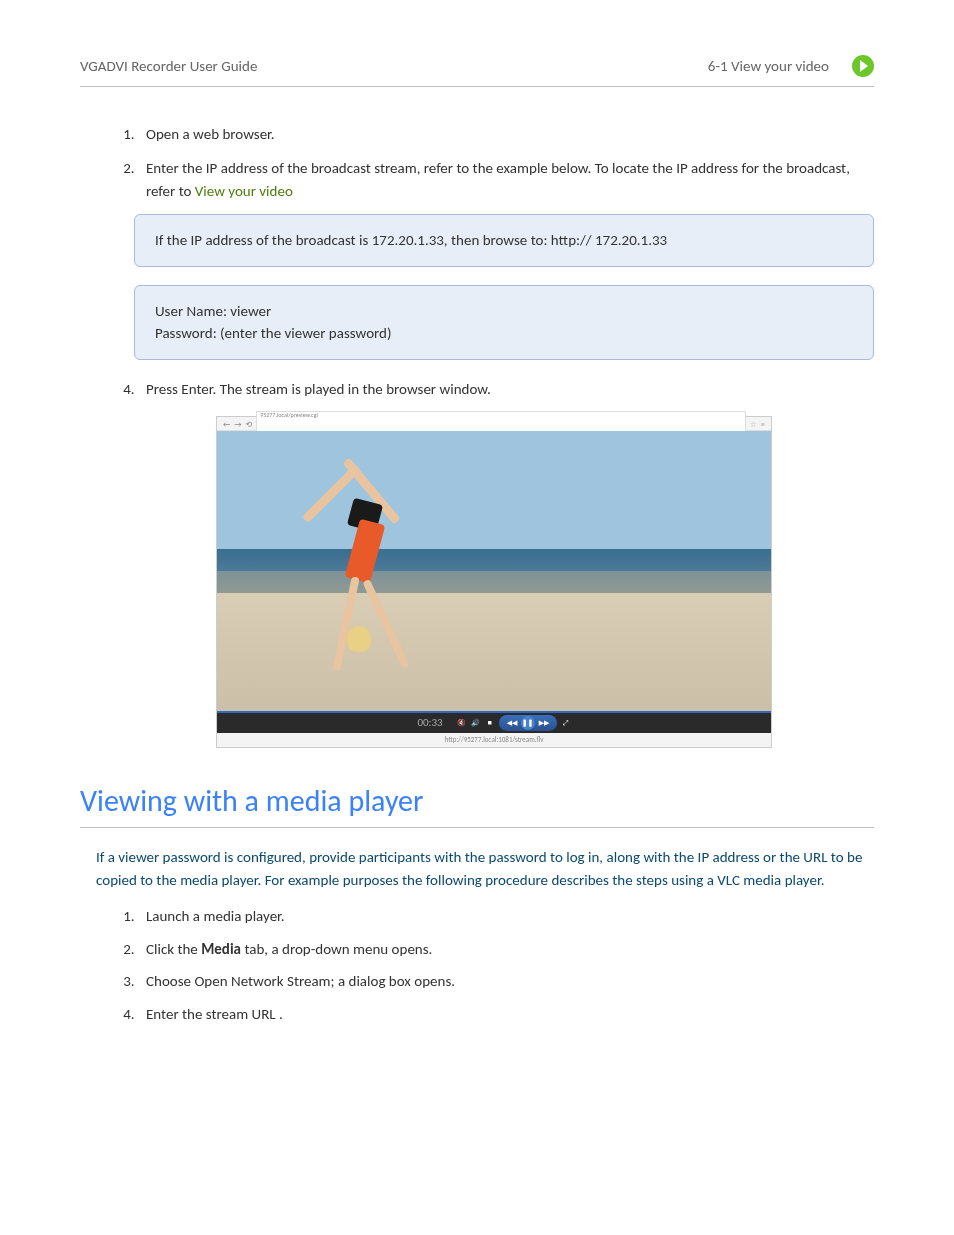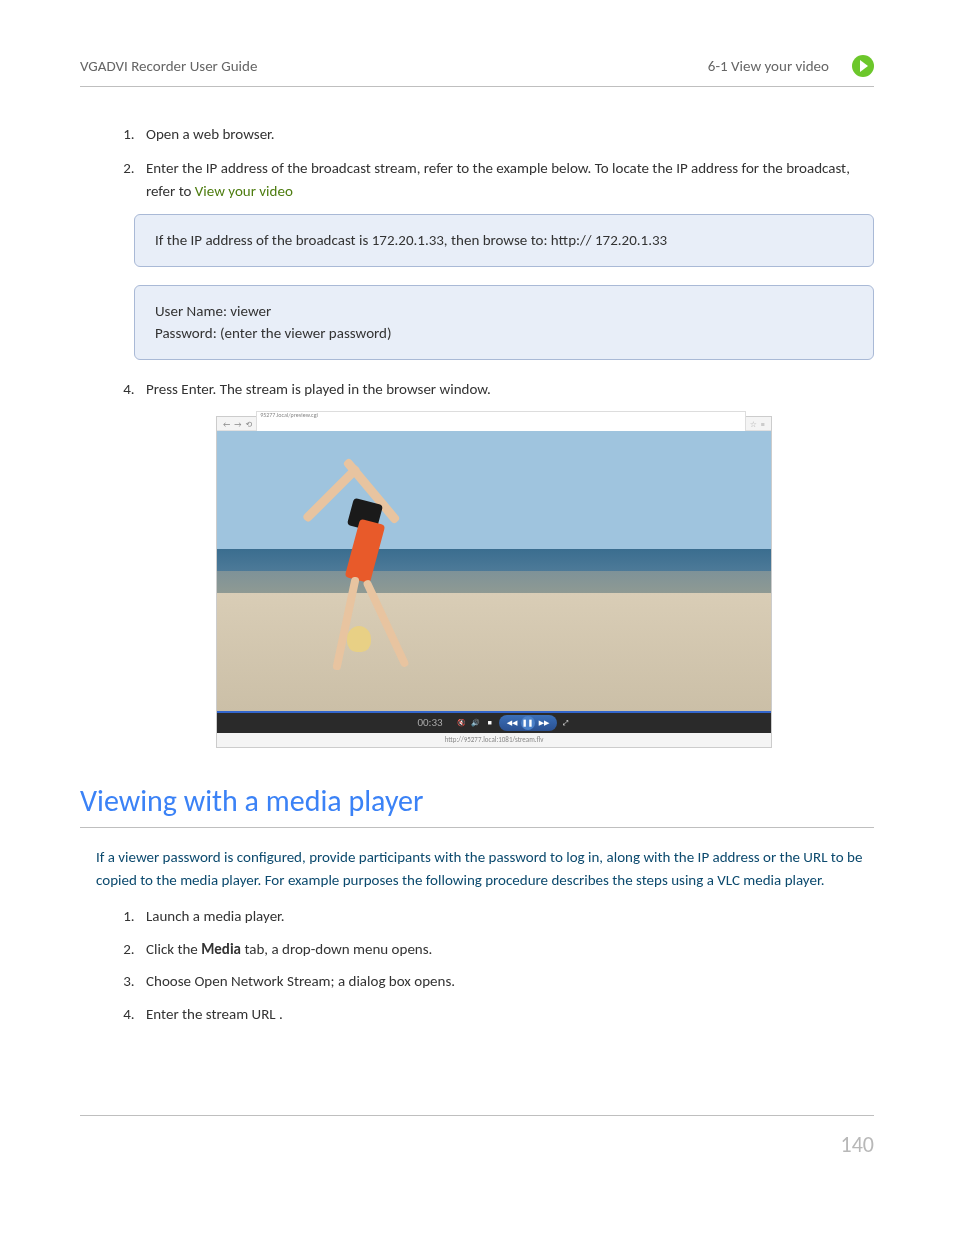--- a/index.html
+++ b/index.html
@@ -325,17 +325,14 @@
 
   <ol class="steps2">
     <li><span>Launch a media player.</span></li>
     <li>
       <span>Click the </span><strong>Media</strong><span> tab, a drop-down menu opens.</span>
     </li>
     <li><span>Choose Open Network Stream; a dialog box opens.</span></li>
     <li><span>Enter the stream URL .</span></li>
   </ol>
 
-  <div class="footer">
-    <span>140</span>
-  </div>
 
 </div>
 
 </body></html>

